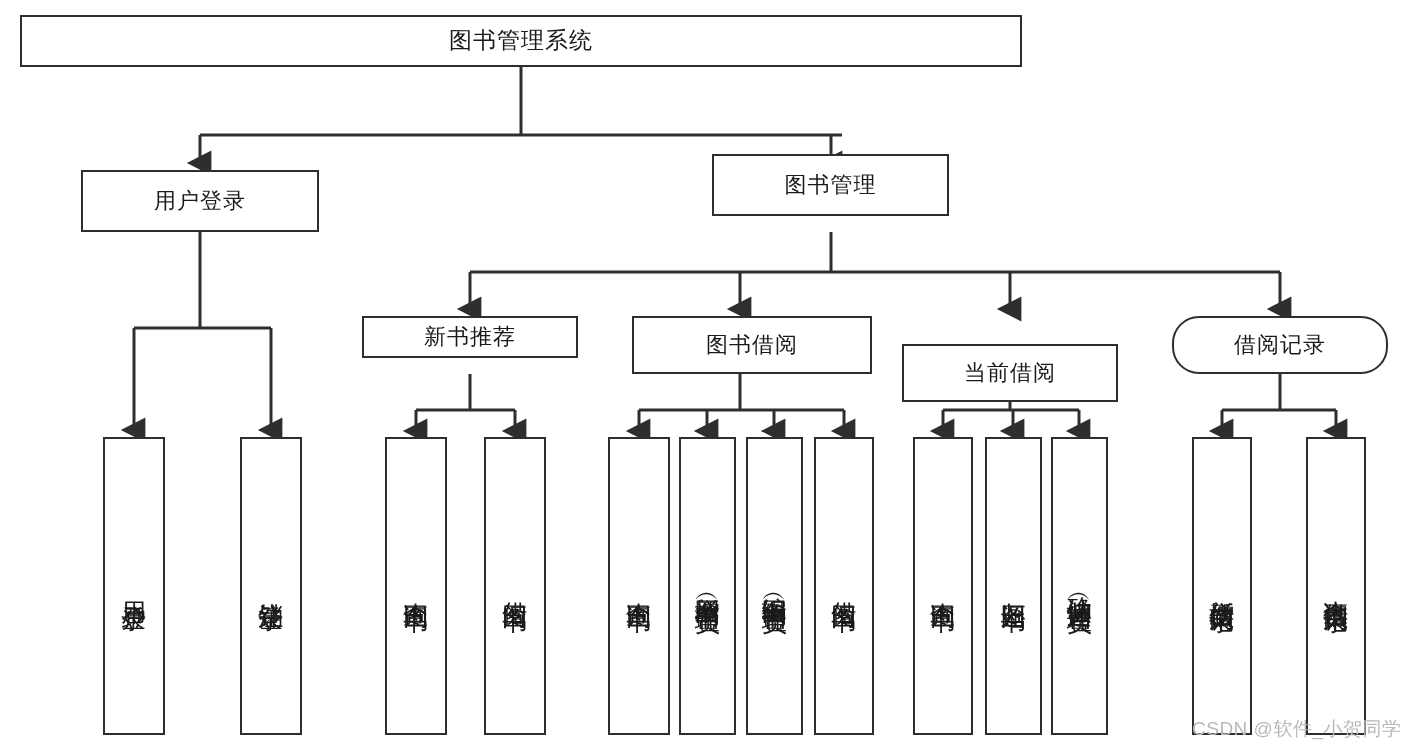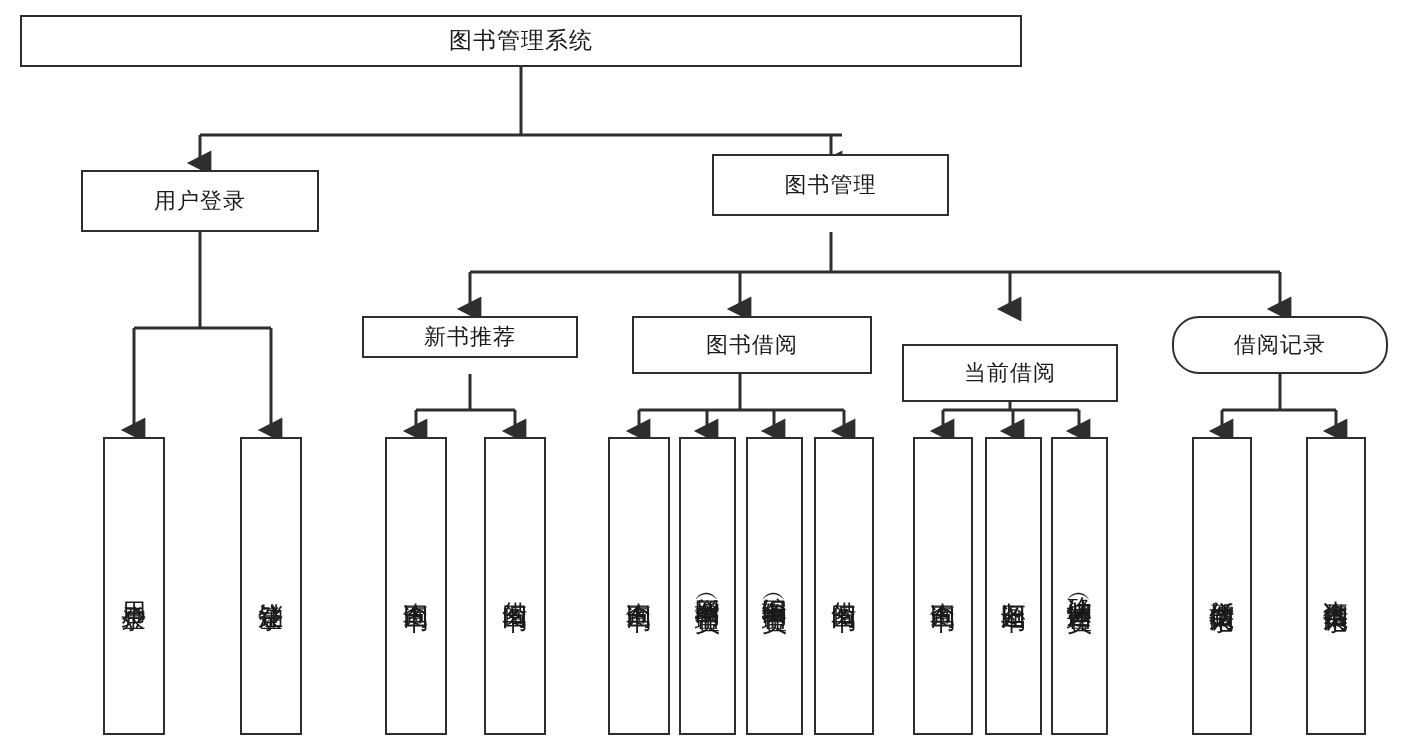--- a/index.html
+++ b/index.html
@@ -179,14 +179,15 @@
   <div class="node vert" style="left: 1051px; top: 437px; width: 57px; height: 298px;">
     <span class="vtext">确认归还（管理员）</span>
   </div>
   <div class="node vert" style="left: 1192px; top: 437px; width: 60px; height: 298px;">
     <span class="vtext">新增借阅记录</span>
   </div>
   <div class="node vert" style="left: 1306px; top: 437px; width: 60px; height: 298px;">
     <span class="vtext">查询借阅记录</span>
   </div>
 
+  <div id="watermark" style="left: 1192px; top: 716px;">CSDN @软件_小贺同学</div>
 
 </div>
 
 </body></html>

